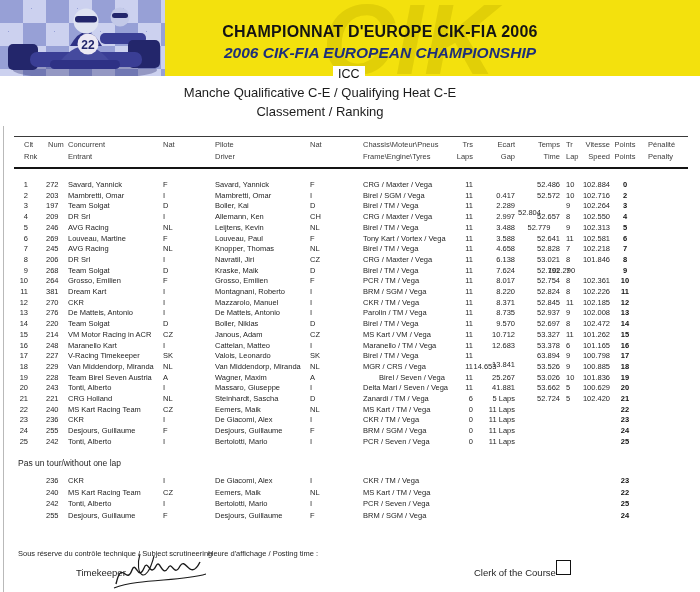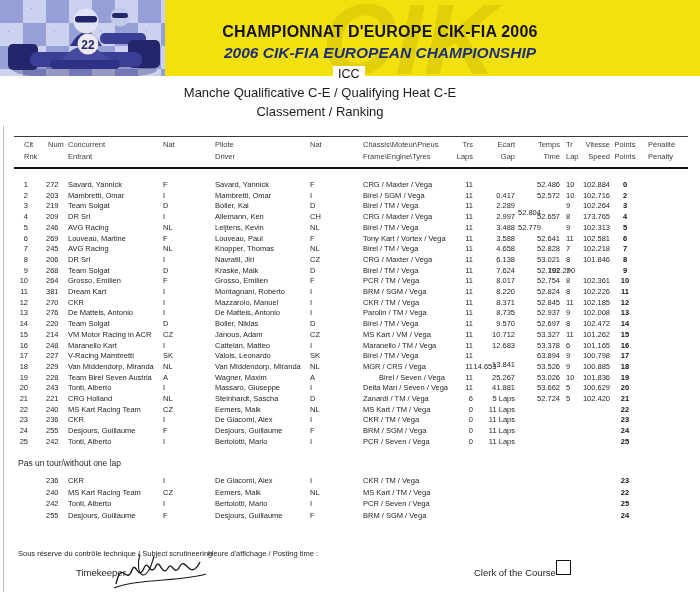--- a/index.html
+++ b/index.html
@@ -164,21 +164,21 @@
         <div class="cell" style="left: 215px; top: 190.7px; width: 94px; text-align: left;">Mambretti, Omar</div>
         <div class="cell" style="left: 310px; top: 190.7px; width: 44px; text-align: left;">I</div>
         <div class="cell" style="left: 363px; top: 190.7px; width: 98px; text-align: left;">Birel / SGM / Vega</div>
         <div class="cell" style="left: 441px; top: 190.7px; width: 32px; text-align: right;">11</div>
         <div class="cell" style="left: 455px; top: 190.7px; width: 60px; text-align: right;">0.417</div>
         <div class="cell" style="left: 518px; top: 190.7px; width: 42px; text-align: right;">52.572</div>
         <div class="cell" style="left: 566px; top: 190.7px; width: 16px; text-align: left;">10</div>
         <div class="cell" style="left: 574px; top: 190.7px; width: 36px; text-align: right;">102.716</div>
         <div class="cell bold" style="left: 612px; top: 190.7px; width: 26px; text-align: center;">2</div>
         <div class="cell" style="left: 8px; top: 201.4px; width: 20px; text-align: right;">3</div>
-        <div class="cell" style="left: 46px; top: 201.4px; width: 22px; text-align: left;">219</div>
+        <div class="cell" style="left: 46px; top: 201.4px; width: 22px; text-align: left;">197</div>
         <div class="cell" style="left: 68px; top: 201.4px; width: 94px; text-align: left;">Team Solgat</div>
         <div class="cell" style="left: 163px; top: 201.4px; width: 44px; text-align: left;">D</div>
         <div class="cell" style="left: 215px; top: 201.4px; width: 94px; text-align: left;">Boller, Kai</div>
         <div class="cell" style="left: 310px; top: 201.4px; width: 44px; text-align: left;">D</div>
         <div class="cell" style="left: 363px; top: 201.4px; width: 98px; text-align: left;">Birel / TM / Vega</div>
         <div class="cell" style="left: 441px; top: 201.4px; width: 32px; text-align: right;">11</div>
         <div class="cell" style="left: 455px; top: 201.4px; width: 60px; text-align: right;">2.289</div>
         <div class="cell" style="left: 518px; top: 208px; width: 42px; text-align: left;">52.804</div>
         <div class="cell" style="left: 566px; top: 201.4px; width: 16px; text-align: left;">9</div>
         <div class="cell" style="left: 574px; top: 201.4px; width: 36px; text-align: right;">102.264</div>
@@ -187,32 +187,32 @@
         <div class="cell" style="left: 46px; top: 212.1px; width: 22px; text-align: left;">209</div>
         <div class="cell" style="left: 68px; top: 212.1px; width: 94px; text-align: left;">DR Srl</div>
         <div class="cell" style="left: 163px; top: 212.1px; width: 44px; text-align: left;">I</div>
         <div class="cell" style="left: 215px; top: 212.1px; width: 94px; text-align: left;">Allemann, Ken</div>
         <div class="cell" style="left: 310px; top: 212.1px; width: 44px; text-align: left;">CH</div>
         <div class="cell" style="left: 363px; top: 212.1px; width: 98px; text-align: left;">CRG / Maxter / Vega</div>
         <div class="cell" style="left: 441px; top: 212.1px; width: 32px; text-align: right;">11</div>
         <div class="cell" style="left: 455px; top: 212.1px; width: 60px; text-align: right;">2.997</div>
         <div class="cell" style="left: 518px; top: 212.1px; width: 42px; text-align: right;">52.657</div>
         <div class="cell" style="left: 566px; top: 212.1px; width: 16px; text-align: left;">8</div>
-        <div class="cell" style="left: 574px; top: 212.1px; width: 36px; text-align: right;">173.765</div>
+        <div class="cell" style="left: 574px; top: 212.1px; width: 36px; text-align: right;">102.550</div>
         <div class="cell bold" style="left: 612px; top: 212.1px; width: 26px; text-align: center;">4</div>
         <div class="cell" style="left: 8px; top: 222.8px; width: 20px; text-align: right;">5</div>
         <div class="cell" style="left: 46px; top: 222.8px; width: 22px; text-align: left;">246</div>
         <div class="cell" style="left: 68px; top: 222.8px; width: 94px; text-align: left;">AVG Racing</div>
         <div class="cell" style="left: 163px; top: 222.8px; width: 44px; text-align: left;">NL</div>
         <div class="cell" style="left: 215px; top: 222.8px; width: 94px; text-align: left;">Leijtens, Kevin</div>
         <div class="cell" style="left: 310px; top: 222.8px; width: 44px; text-align: left;">NL</div>
         <div class="cell" style="left: 363px; top: 222.8px; width: 98px; text-align: left;">Birel / TM / Vega</div>
         <div class="cell" style="left: 441px; top: 222.8px; width: 32px; text-align: right;">11</div>
         <div class="cell" style="left: 455px; top: 222.8px; width: 60px; text-align: right;">3.488</div>
-        <div class="cell" style="left: 518px; top: 222.8px; width: 42px; text-align: left;">52.779</div>
+        <div class="cell" style="left: 518px; top: 222.8px; width: 42px; text-align: center;">52.779</div>
         <div class="cell" style="left: 566px; top: 222.8px; width: 16px; text-align: left;">9</div>
         <div class="cell" style="left: 574px; top: 222.8px; width: 36px; text-align: right;">102.313</div>
         <div class="cell bold" style="left: 612px; top: 222.8px; width: 26px; text-align: center;">5</div>
         <div class="cell" style="left: 8px; top: 233.5px; width: 20px; text-align: right;">6</div>
         <div class="cell" style="left: 46px; top: 233.5px; width: 22px; text-align: left;">269</div>
         <div class="cell" style="left: 68px; top: 233.5px; width: 94px; text-align: left;">Louveau, Martine</div>
         <div class="cell" style="left: 163px; top: 233.5px; width: 44px; text-align: left;">F</div>
         <div class="cell" style="left: 215px; top: 233.5px; width: 94px; text-align: left;">Louveau, Paul</div>
         <div class="cell" style="left: 310px; top: 233.5px; width: 44px; text-align: left;">F</div>
         <div class="cell" style="left: 363px; top: 233.5px; width: 98px; text-align: left;">Tony Kart / Vortex / Vega</div>
@@ -347,21 +347,21 @@
         <div class="cell" style="left: 310px; top: 340.5px; width: 44px; text-align: left;">I</div>
         <div class="cell" style="left: 363px; top: 340.5px; width: 98px; text-align: left;">Maranello / TM / Vega</div>
         <div class="cell" style="left: 441px; top: 340.5px; width: 32px; text-align: right;">11</div>
         <div class="cell" style="left: 455px; top: 340.5px; width: 60px; text-align: right;">12.683</div>
         <div class="cell" style="left: 518px; top: 340.5px; width: 42px; text-align: right;">53.378</div>
         <div class="cell" style="left: 566px; top: 340.5px; width: 16px; text-align: left;">6</div>
         <div class="cell" style="left: 574px; top: 340.5px; width: 36px; text-align: right;">101.165</div>
         <div class="cell bold" style="left: 612px; top: 340.5px; width: 26px; text-align: center;">16</div>
         <div class="cell" style="left: 8px; top: 351.2px; width: 20px; text-align: right;">17</div>
         <div class="cell" style="left: 46px; top: 351.2px; width: 22px; text-align: left;">227</div>
-        <div class="cell" style="left: 68px; top: 351.2px; width: 94px; text-align: left;">V-Racing Mambretti</div>
+        <div class="cell" style="left: 68px; top: 351.2px; width: 94px; text-align: left;">V-Racing Timekeeper</div>
         <div class="cell" style="left: 163px; top: 351.2px; width: 44px; text-align: left;">SK</div>
         <div class="cell" style="left: 215px; top: 351.2px; width: 94px; text-align: left;">Valois, Leonardo</div>
         <div class="cell" style="left: 310px; top: 351.2px; width: 44px; text-align: left;">SK</div>
         <div class="cell" style="left: 363px; top: 351.2px; width: 98px; text-align: left;">Birel / TM / Vega</div>
         <div class="cell" style="left: 441px; top: 351.2px; width: 32px; text-align: right;">11</div>
         <div class="cell" style="left: 455px; top: 351.2px; width: 60px; text-align: right; margin-top: 9px;">13.841</div>
         <div class="cell" style="left: 518px; top: 351.2px; width: 42px; text-align: right;">63.894</div>
         <div class="cell" style="left: 566px; top: 351.2px; width: 16px; text-align: left;">9</div>
         <div class="cell" style="left: 574px; top: 351.2px; width: 36px; text-align: right;">100.798</div>
         <div class="cell bold" style="left: 612px; top: 351.2px; width: 26px; text-align: center;">17</div>

